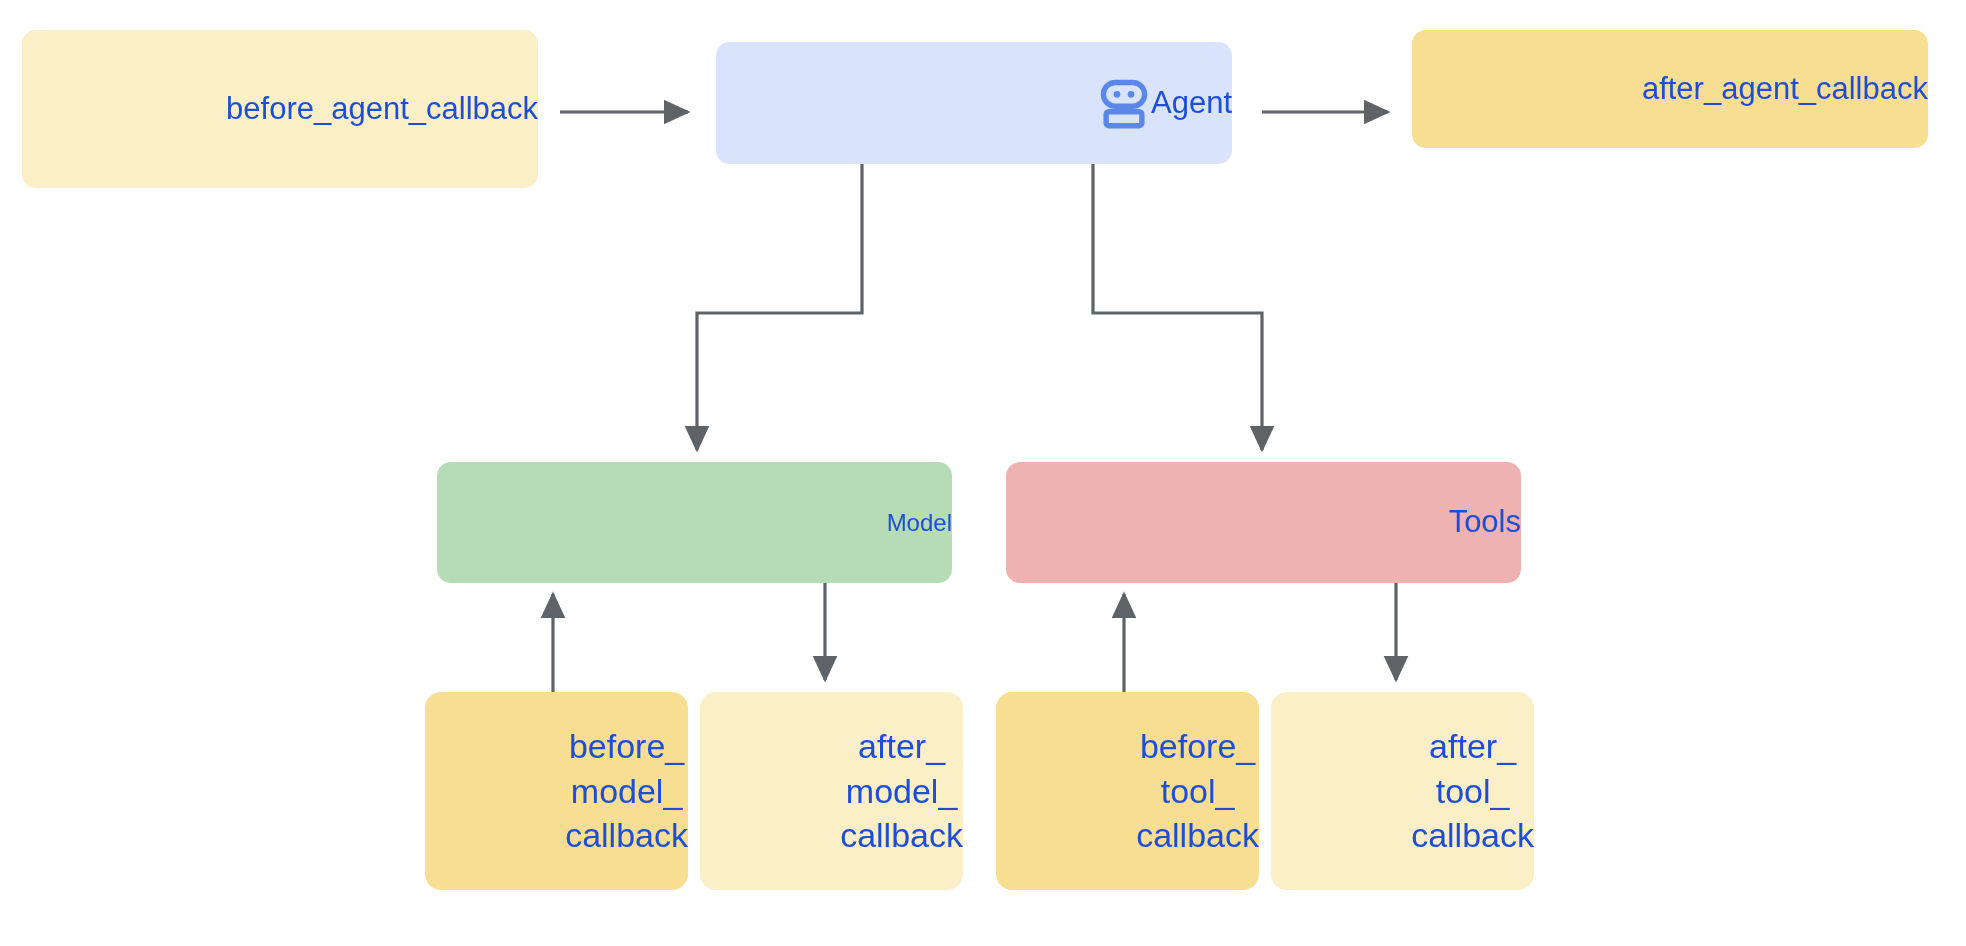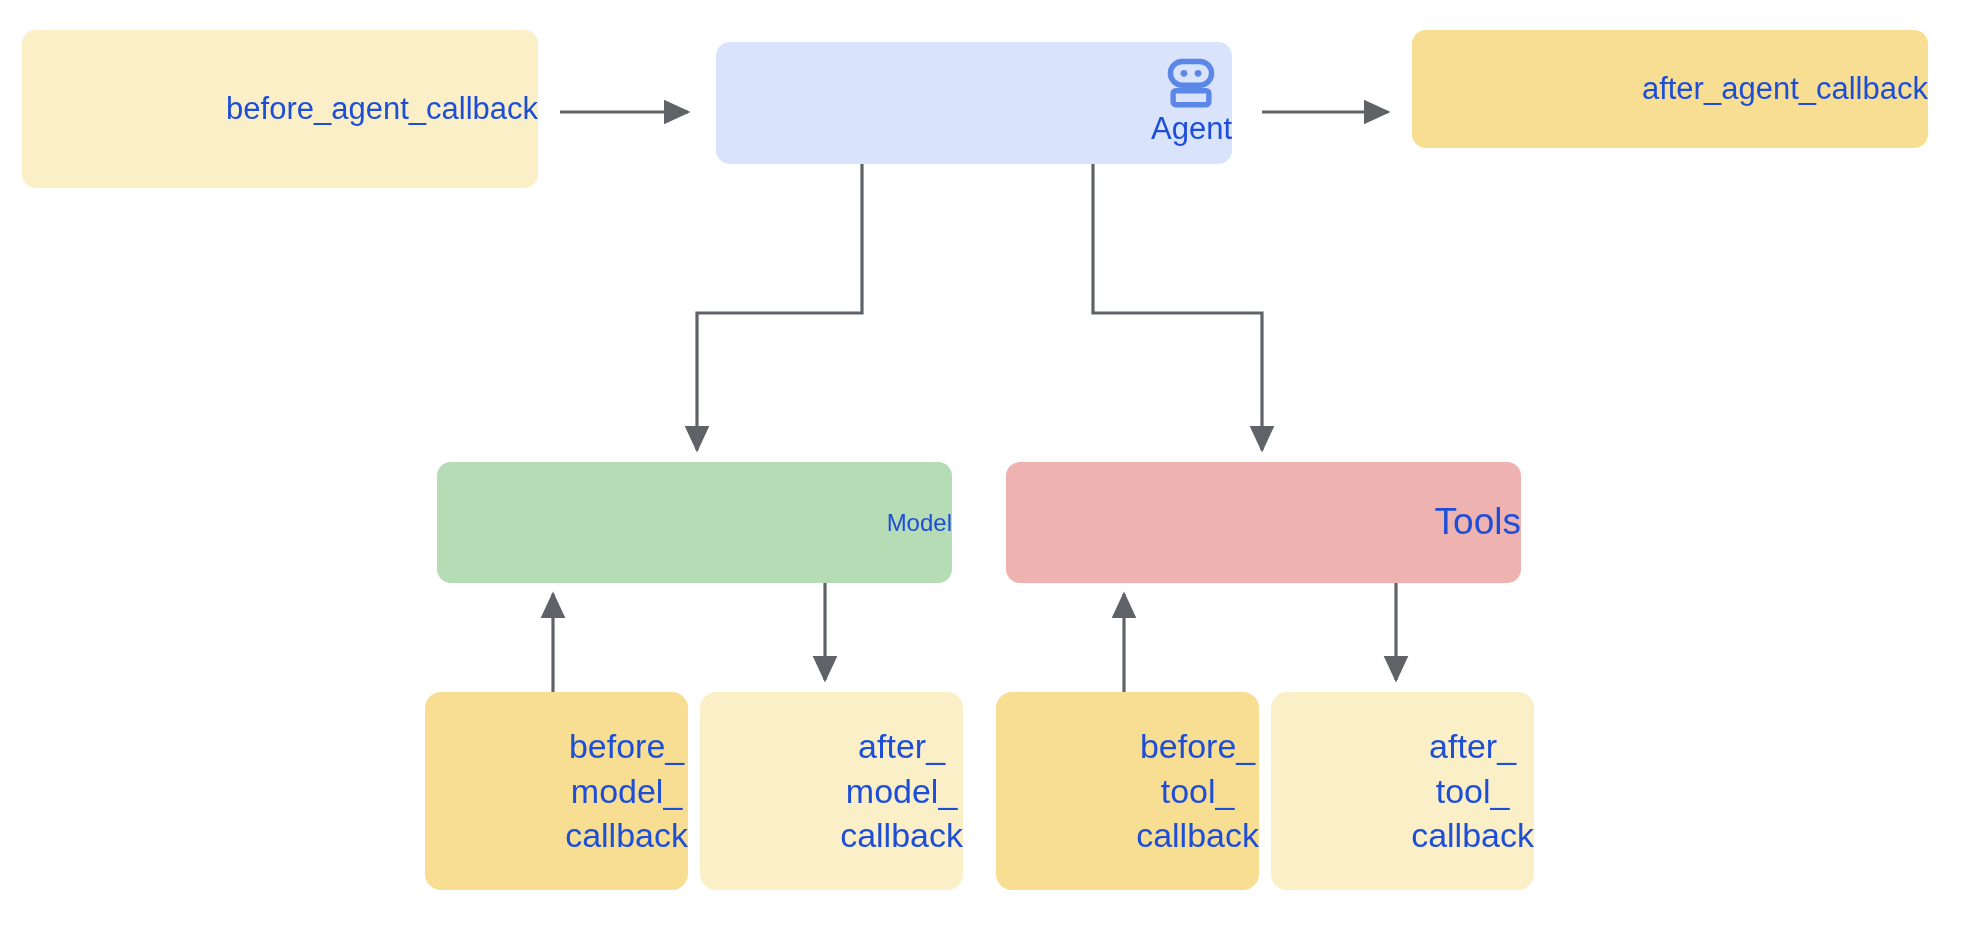--- a/index.html
+++ b/index.html
@@ -51,40 +51,39 @@
     width: 516px; height: 122px;
     background: #D9E3FB;
     font-size: 31px;
     gap: 16px;
   }
   #node-agent .agent-inner {
     display: flex;
     align-items: center;
     justify-content: center;
     gap: 1px;
-    flex-direction: column;
   }
   .robot-icon {
     display: block;
     width: 52px;
     height: 52px;
     flex: 0 0 auto;
   }
   
   #node-model {
     left: 437px; top: 462px;
     width: 515px; height: 121px;
     background: #B5DCB5;
     font-size: 24px;
   }
   #node-tools {
     left: 1006px; top: 462px;
     width: 515px; height: 121px;
     background: #EEB3B0;
-    font-size: 37px;
+    font-size: 31px;
   }
   
   .leaf {
     top: 692px;
     height: 198px;
     font-size: 34px;
     border-radius: 16px;
   }
   #node-before-model { left: 425px;  width: 263px; background: #F8DE93; }
   #node-after-model  { left: 700px;  width: 263px; background: #FBEFC8; }

